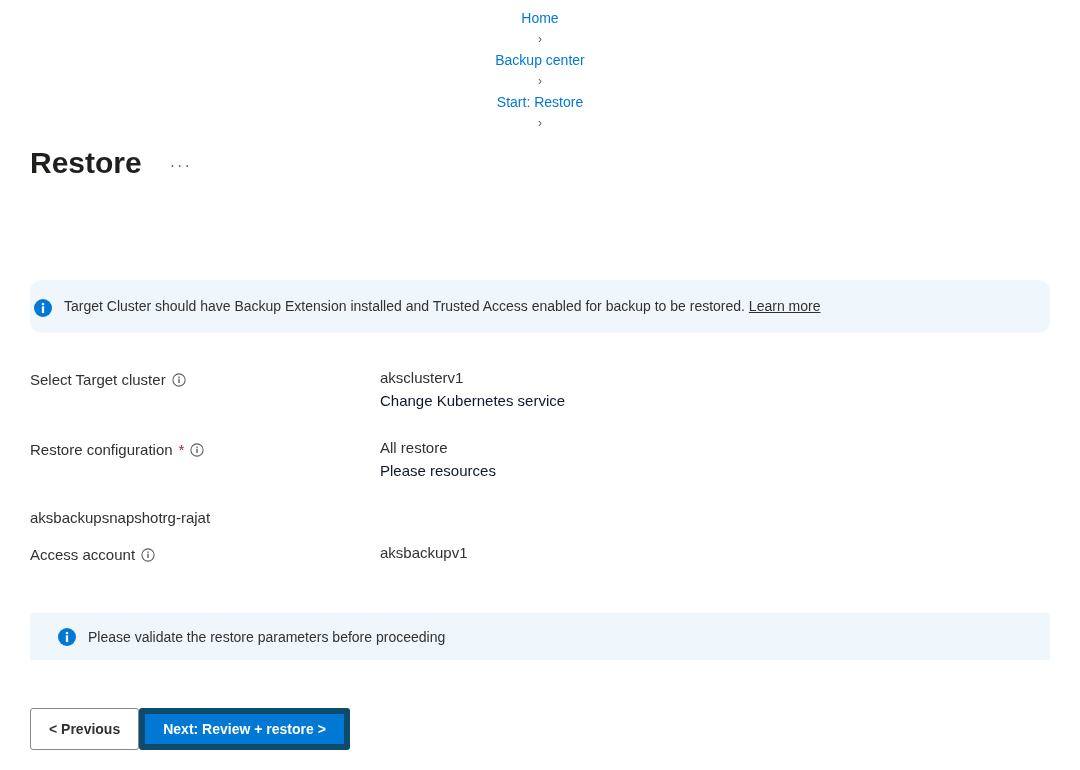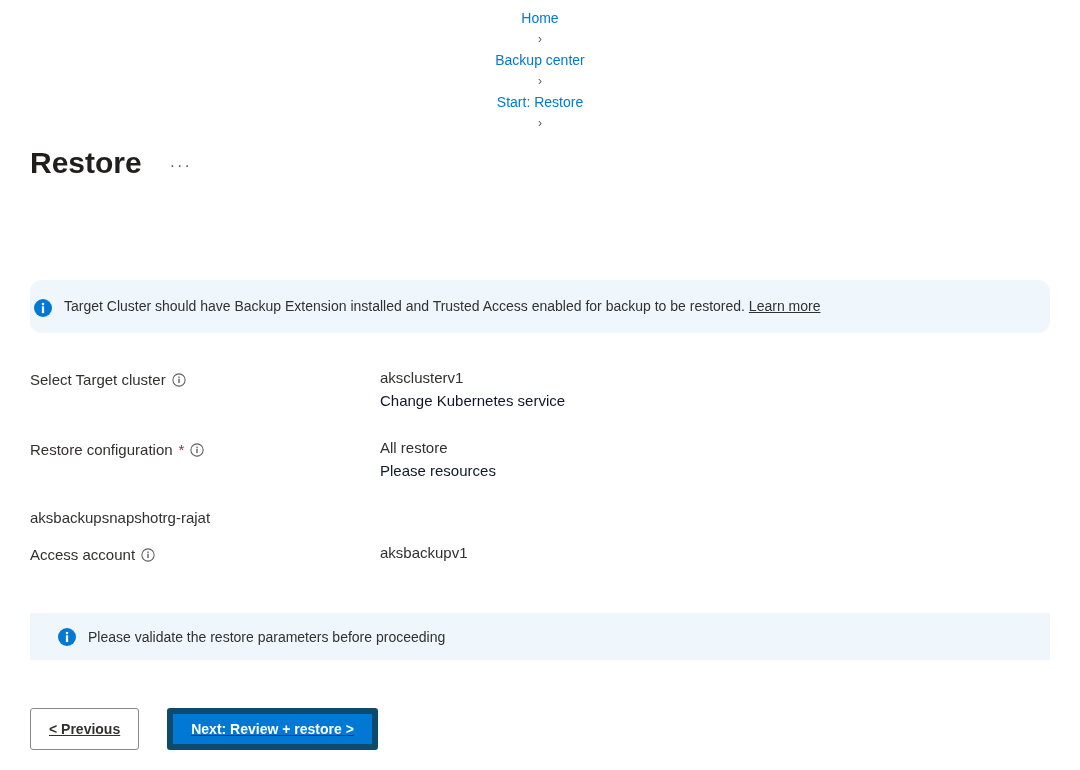--- a/index.html
+++ b/index.html
@@ -142,22 +142,21 @@
       padding: 14px 28px;
       margin-top: 50px;
       display: flex;
       align-items: center;
       gap: 12px;
     }
     .footer {
       border-top: 1px solid transparent;
       padding: 14px 30px 20px 30px;
       display: flex;
-      gap: 28px;
-      text-decoration: underline;
+      gap: 0;
     }
     .btn {
       font-family: inherit;
       font-size: 14px;
       padding: 7px 18px;
       border-radius: 3px;
       cursor: pointer;
       font-weight: 600;
     }
     .btn-secondary {

